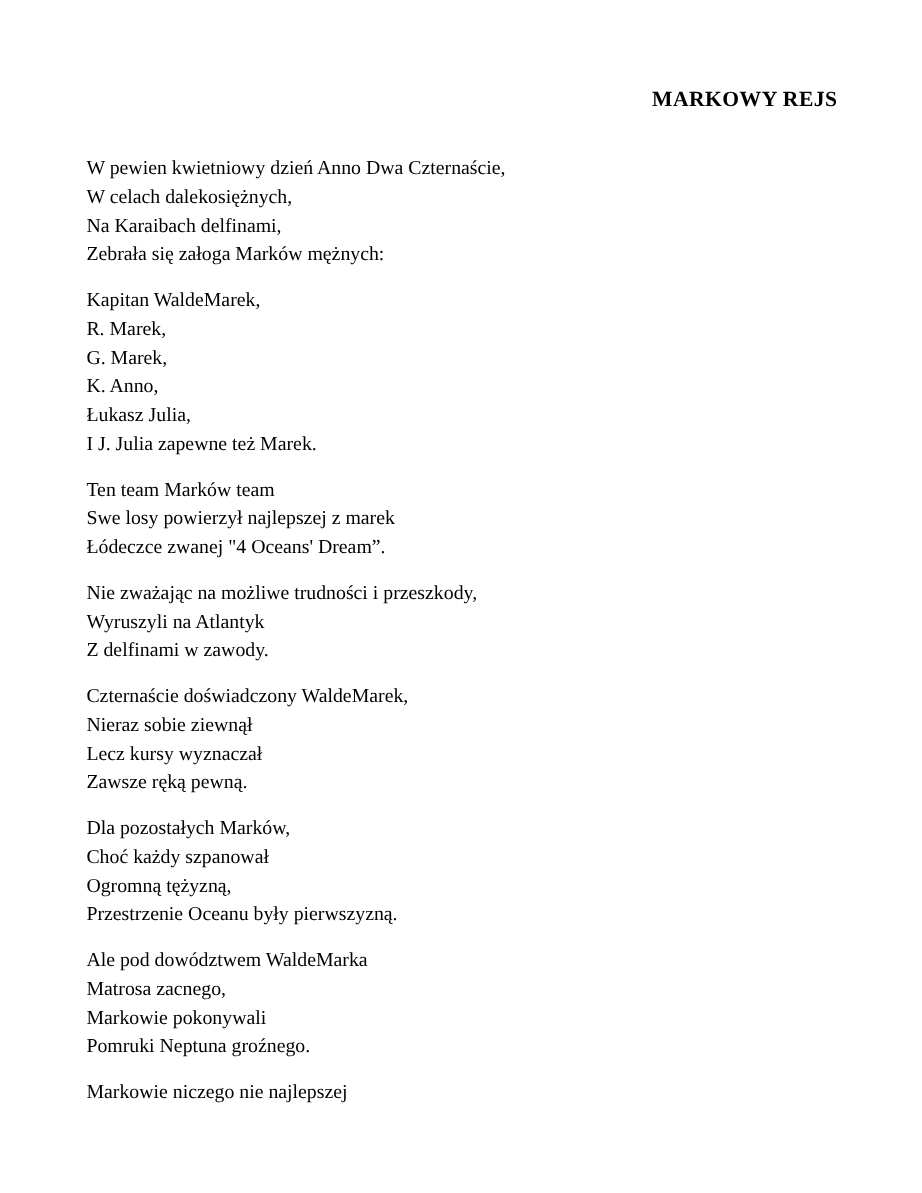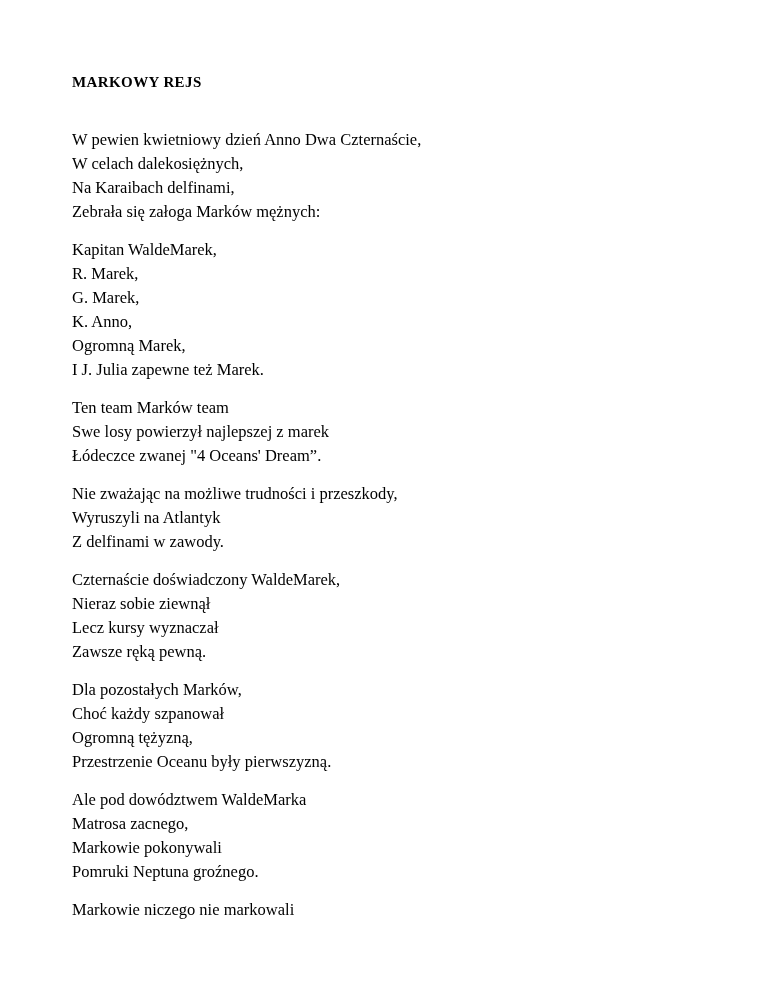--- a/index.html
+++ b/index.html
@@ -18,22 +18,22 @@
     height: 994px;
     padding: 70px 70px 0 72px;
     background: #ffffff;
     color: #000000;
     font-family: "Liberation Serif", "DejaVu Serif", serif;
     font-size: 16.5px;
     line-height: 24px;
   }
   .title {
     margin: 0 0 34px 0;
-    text-align: left;
-    font-size: 15px;
+    text-align: right;
+    font-size: 18px;
     font-weight: bold;
     line-height: 24px;
     letter-spacing: 0.4px;
   }
   .stanza {
     margin: 0 0 14px 0;
   }
   .line {
     white-space: pre;
   }
@@ -52,21 +52,21 @@
       <div class="line">W celach dalekosiężnych,</div>
       <div class="line">Na Karaibach delfinami,</div>
       <div class="line">Zebrała się załoga Marków mężnych:</div>
     </div>
 
     <div class="stanza">
       <div class="line">Kapitan WaldeMarek,</div>
       <div class="line">R. Marek,</div>
       <div class="line">G. Marek,</div>
       <div class="line">K. Anno,</div>
-      <div class="line">Ogromną Marek,</div>
+      <div class="line">Łukasz Julia,</div>
       <div class="line">I J. Julia zapewne też Marek.</div>
     </div>
 
     <div class="stanza">
       <div class="line">Ten team Marków team</div>
       <div class="line">Swe losy powierzył najlepszej z marek</div>
       <div class="line">Łódeczce zwanej "4 Oceans' Dream”.</div>
     </div>
 
     <div class="stanza">
@@ -90,17 +90,17 @@
     </div>
 
     <div class="stanza">
       <div class="line">Ale pod dowództwem WaldeMarka</div>
       <div class="line">Matrosa zacnego,</div>
       <div class="line">Markowie pokonywali</div>
       <div class="line">Pomruki Neptuna groźnego.</div>
     </div>
 
     <div class="stanza">
-      <div class="line">Markowie niczego nie markowali</div>
+      <div class="line">Markowie niczego nie najlepszej</div>
     </div>
 
   </div>
 </div>
 
 </body></html>

